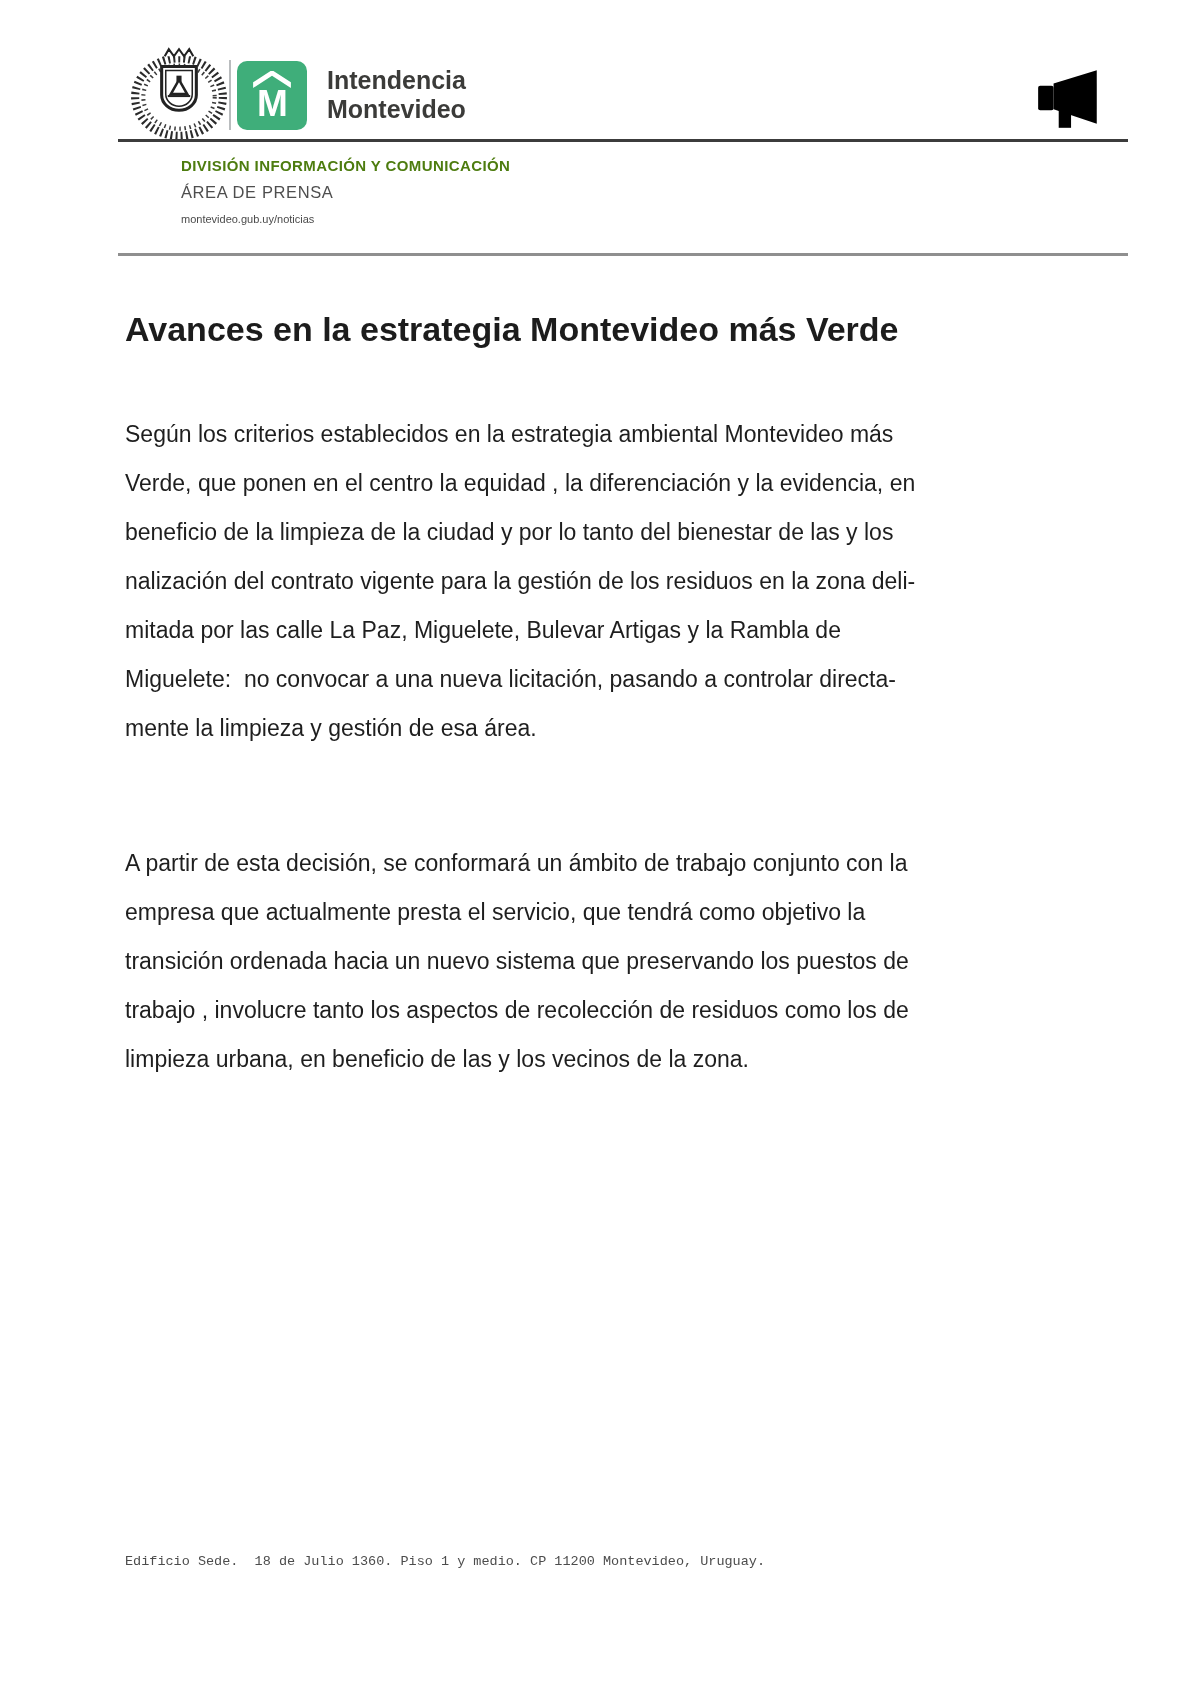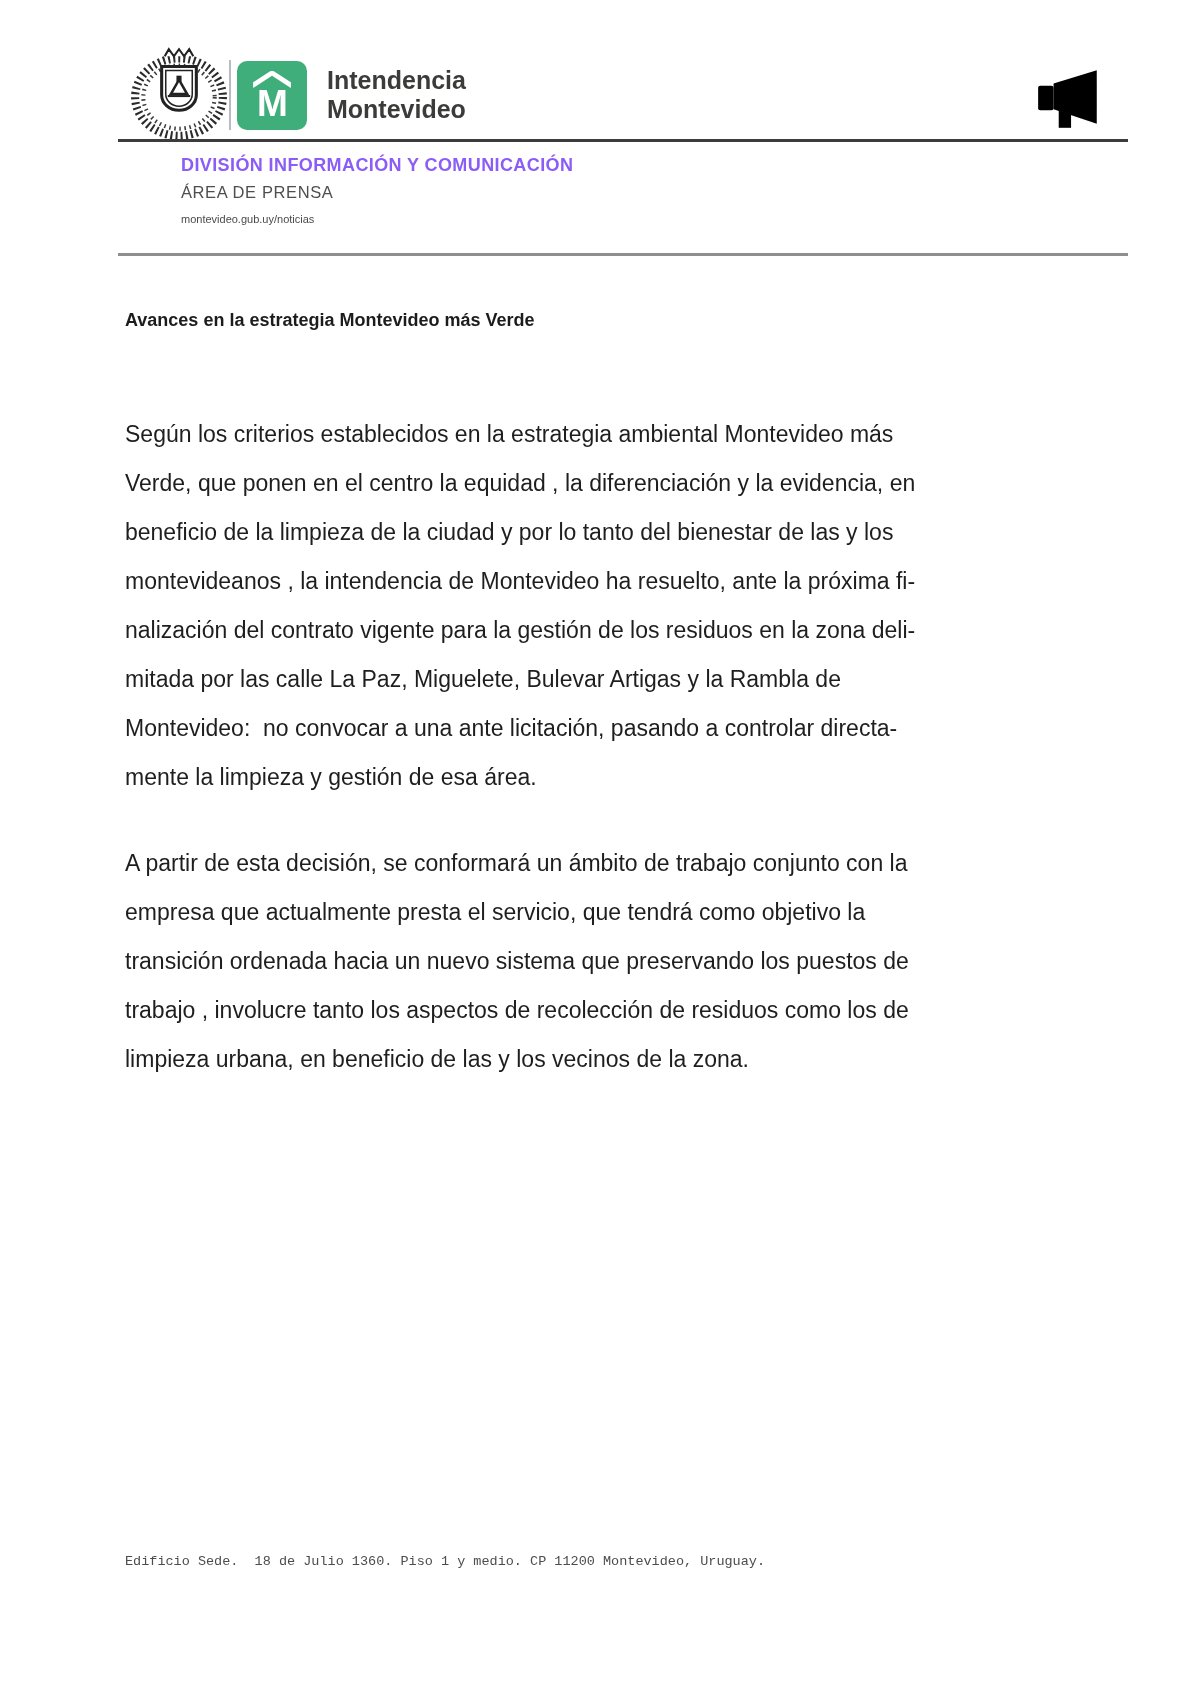--- a/index.html
+++ b/index.html
@@ -25,34 +25,34 @@
     letter-spacing:-1px;margin-top:-2px;
   }
   .brand{
     position:absolute;left:327px;top:66px;
     font-size:25px;font-weight:bold;color:#3b3b39;line-height:29px;
   }
   .mega{position:absolute;left:1033px;top:70px;width:72px;height:58px;}
   .rule1{position:absolute;left:118px;top:139px;width:1010px;height:3px;background:#3c3c3c;}
   .division{position:absolute;left:181px;top:152px;}
   .division .d1{
-    font-size:18px;font-weight:bold;color:#8b5cf6;
+    font-size:15px;font-weight:bold;color:#4d7c0f;
     letter-spacing:0.4px;line-height:27px;white-space:pre;
   }
   .division .d2{
     font-size:16.5px;color:#4e4e4e;letter-spacing:0.6px;line-height:27px;white-space:pre;
   }
   .division .d3{
     font-size:11px;color:#4a4a4a;line-height:27px;white-space:pre;
   }
   .rule2{position:absolute;left:118px;top:253px;width:1010px;height:3px;background:#8f8f8f;}
   
   .title{
     position:absolute;left:125px;top:310px;
-    font-size:18px;font-weight:bold;color:#1c1c1c;white-space:pre;
+    font-size:34px;font-weight:bold;color:#1c1c1c;white-space:pre;
   }
   .para{position:absolute;left:125px;color:#1e1e1e;font-size:23px;line-height:49px;}
   .para1{top:410px;}
   .para2{top:839px;}
   .line{white-space:pre;}
   
   .footer{position:absolute;left:125px;top:1552px;color:#4c4c4c;font-size:13.5px;line-height:20px;}
   .footer div{white-space:pre;font-family:Liberation Mono, monospace;}
 </style>
 </head>
@@ -104,24 +104,23 @@
   </div>
 
   <div class="rule2"></div>
 
   <div class="title">Avances en la estrategia Montevideo más Verde</div>
 
   <div class="para para1">
     <div class="line">Según los criterios establecidos en la estrategia ambiental Montevideo más</div>
     <div class="line">Verde, que ponen en el centro la equidad , la diferenciación y la evidencia, en</div>
     <div class="line">beneficio de la limpieza de la ciudad y por lo tanto del bienestar de las y los</div>
-    <div class="line">montevideanos , la intendencia de Montevideo ha resuelto, ante la próxima fi-</div>
     <div class="line">nalización del contrato vigente para la gestión de los residuos en la zona deli-</div>
     <div class="line">mitada por las calle La Paz, Miguelete, Bulevar Artigas y la Rambla de</div>
-    <div class="line">Montevideo:  no convocar a una ante licitación, pasando a controlar directa-</div>
+    <div class="line">Miguelete:  no convocar a una nueva licitación, pasando a controlar directa-</div>
     <div class="line">mente la limpieza y gestión de esa área.</div>
   </div>
 
   <div class="para para2">
     <div class="line">A partir de esta decisión, se conformará un ámbito de trabajo conjunto con la</div>
     <div class="line">empresa que actualmente presta el servicio, que tendrá como objetivo la</div>
     <div class="line">transición ordenada hacia un nuevo sistema que preservando los puestos de</div>
     <div class="line">trabajo , involucre tanto los aspectos de recolección de residuos como los de</div>
     <div class="line">limpieza urbana, en beneficio de las y los vecinos de la zona.</div>
   </div>

